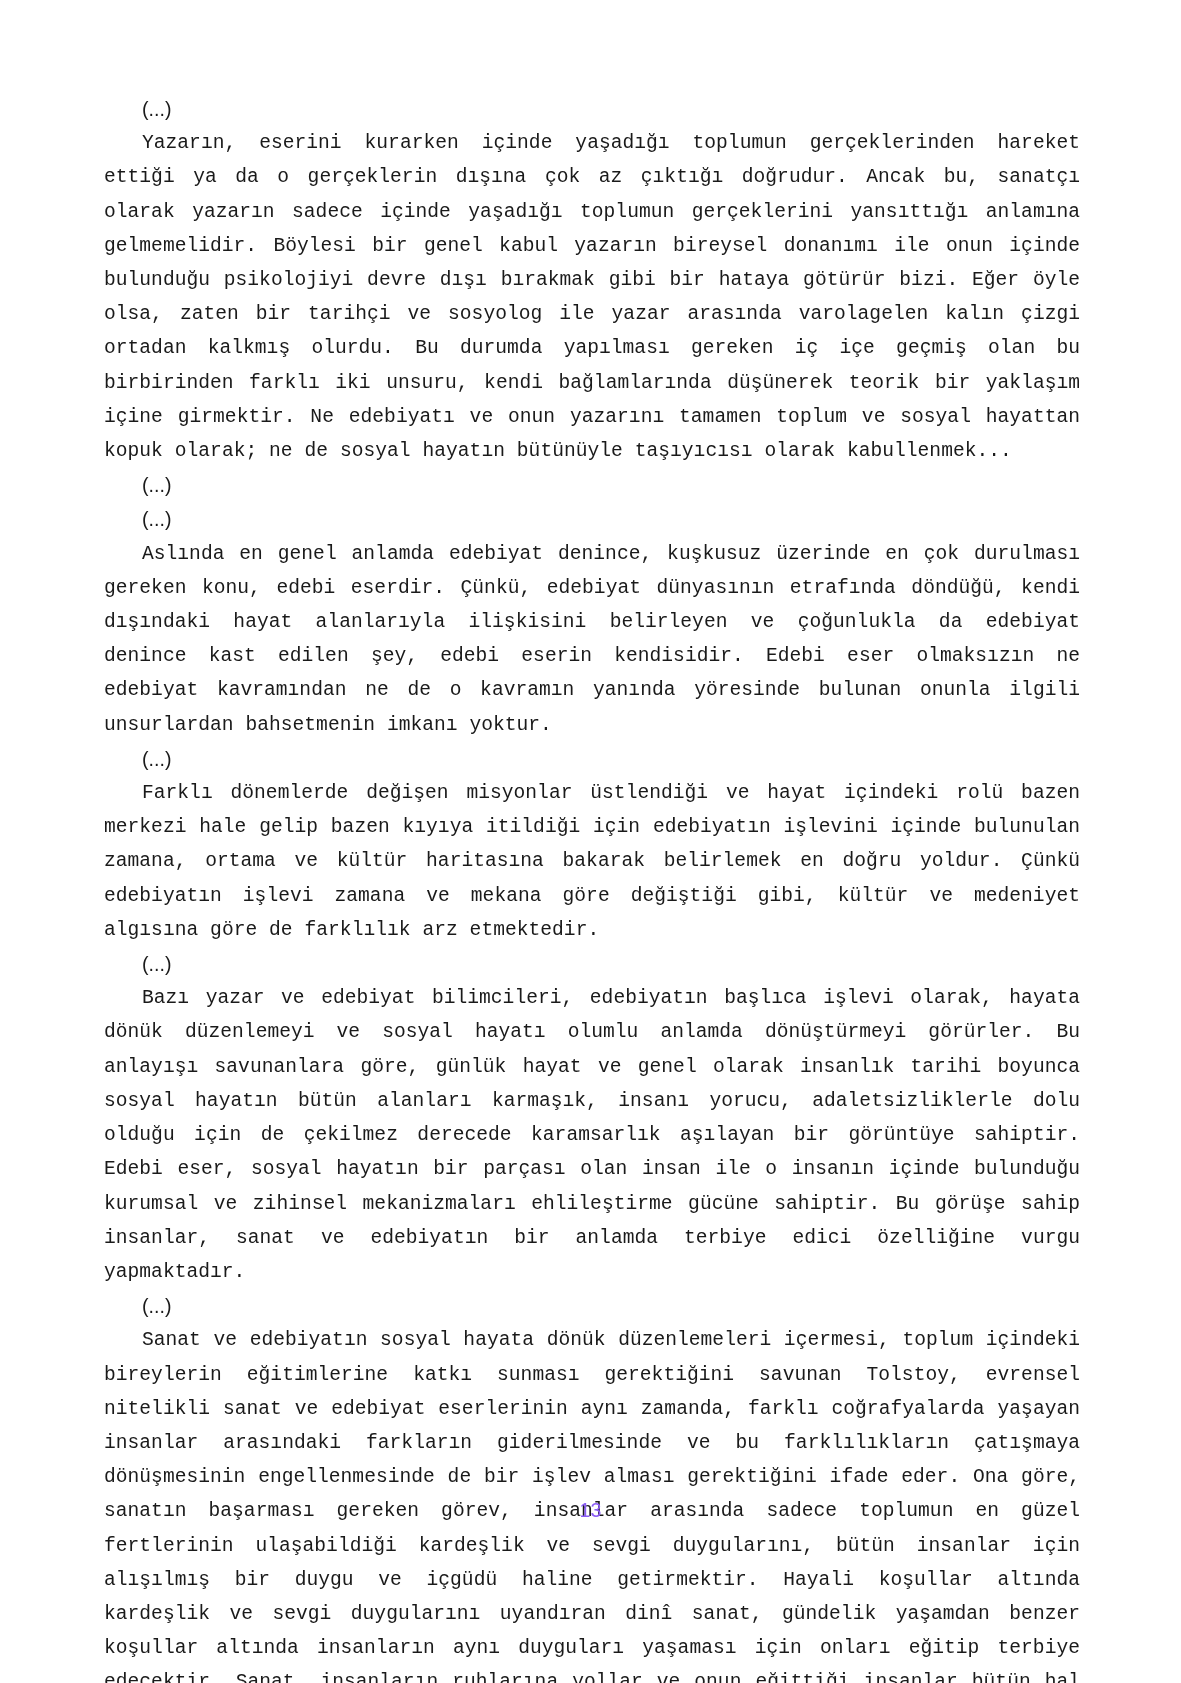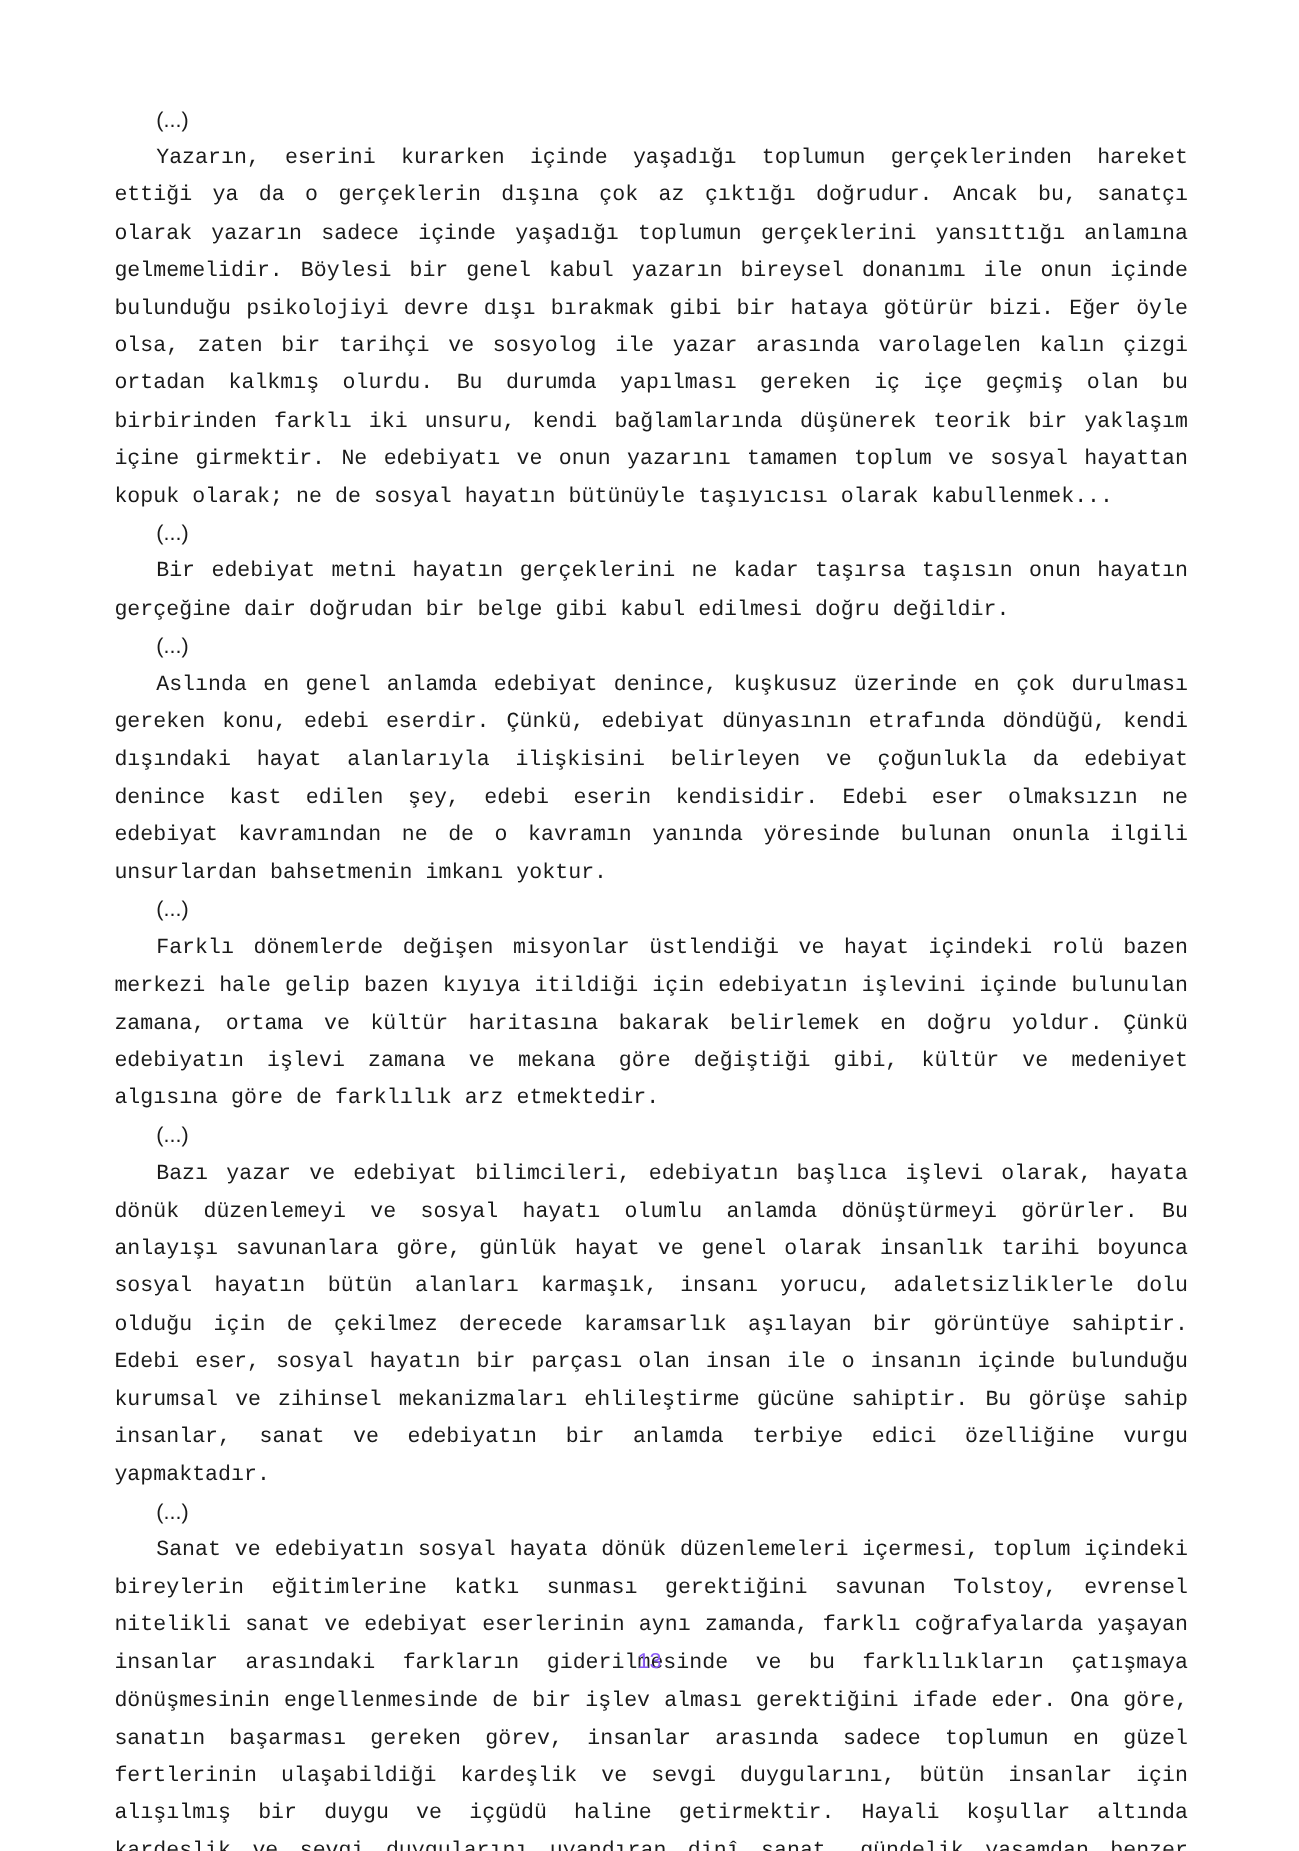--- a/index.html
+++ b/index.html
@@ -60,21 +60,20 @@
   }
 </style>
 </head>
 <body>
 
 <div class="page">
   <div class="content" id="content">
       <p class="para ellipsis">(...)</p>
       <p class="para body">Yazarın, eserini kurarken içinde yaşadığı toplumun gerçeklerinden hareket ettiği ya da o gerçeklerin dışına çok az çıktığı doğrudur. Ancak bu, sanatçı olarak yazarın sadece içinde yaşadığı toplumun gerçeklerini yansıttığı anlamına gelmemelidir. Böylesi bir genel kabul yazarın bireysel donanımı ile onun içinde bulunduğu psikolojiyi devre dışı bırakmak gibi bir hataya götürür bizi. Eğer öyle olsa, zaten bir tarihçi ve sosyolog ile yazar arasında varolagelen kalın çizgi ortadan kalkmış olurdu. Bu durumda yapılması gereken iç içe geçmiş olan bu birbirinden farklı iki unsuru, kendi bağlamlarında düşünerek teorik bir yaklaşım içine girmektir. Ne edebiyatı ve onun yazarını tamamen toplum ve sosyal hayattan kopuk olarak; ne de sosyal hayatın bütünüyle taşıyıcısı olarak kabullenmek...</p>
       <p class="para ellipsis">(...)</p>
-      <p class="para body">Bir edebiyat metni hayatın gerçeklerini ne kadar taşırsa taşısın onun hayatın gerçeğine dair doğrudan bir belge gibi kabul edilmesi doğru değildir.</p>
       <p class="para ellipsis">(...)</p>
       <p class="para body">Aslında en genel anlamda edebiyat denince, kuşkusuz üzerinde en çok durulması gereken konu, edebi eserdir. Çünkü, edebiyat dünyasının etrafında döndüğü, kendi dışındaki hayat alanlarıyla ilişkisini belirleyen ve çoğunlukla da edebiyat denince kast edilen şey, edebi eserin kendisidir. Edebi eser olmaksızın ne edebiyat kavramından ne de o kavramın yanında yöresinde bulunan onunla ilgili unsurlardan bahsetmenin imkanı yoktur.</p>
       <p class="para ellipsis">(...)</p>
       <p class="para body">Farklı dönemlerde değişen misyonlar üstlendiği ve hayat içindeki rolü bazen merkezi hale gelip bazen kıyıya itildiği için edebiyatın işlevini içinde bulunulan zamana, ortama ve kültür haritasına bakarak belirlemek en doğru yoldur. Çünkü edebiyatın işlevi zamana ve mekana göre değiştiği gibi, kültür ve medeniyet algısına göre de farklılık arz etmektedir.</p>
       <p class="para ellipsis">(...)</p>
       <p class="para body">Bazı yazar ve edebiyat bilimcileri, edebiyatın başlıca işlevi olarak, hayata dönük düzenlemeyi ve sosyal hayatı olumlu anlamda dönüştürmeyi görürler. Bu anlayışı savunanlara göre, günlük hayat ve genel olarak insanlık tarihi boyunca sosyal hayatın bütün alanları karmaşık, insanı yorucu, adaletsizliklerle dolu olduğu için de çekilmez derecede karamsarlık aşılayan bir görüntüye sahiptir. Edebi eser, sosyal hayatın bir parçası olan insan ile o insanın içinde bulunduğu kurumsal ve zihinsel mekanizmaları ehlileştirme gücüne sahiptir. Bu görüşe sahip insanlar, sanat ve edebiyatın bir anlamda terbiye edici özelliğine vurgu yapmaktadır.</p>
       <p class="para ellipsis">(...)</p>
       <p class="para body">Sanat ve edebiyatın sosyal hayata dönük düzenlemeleri içermesi, toplum içindeki bireylerin eğitimlerine katkı sunması gerektiğini savunan Tolstoy, evrensel nitelikli sanat ve edebiyat eserlerinin aynı zamanda, farklı coğrafyalarda yaşayan insanlar arasındaki farkların giderilmesinde ve bu farklılıkların çatışmaya dönüşmesinin engellenmesinde de bir işlev alması gerektiğini ifade eder. Ona göre, sanatın başarması gereken görev, insanlar arasında sadece toplumun en güzel fertlerinin ulaşabildiği kardeşlik ve sevgi duygularını, bütün insanlar için alışılmış bir duygu ve içgüdü haline getirmektir. Hayali koşullar altında kardeşlik ve sevgi duygularını uyandıran dinî sanat, gündelik yaşamdan benzer koşullar altında insanların aynı duyguları yaşaması için onları eğitip terbiye edecektir. Sanat, insanların ruhlarına yollar ve onun eğittiği insanlar bütün hal hareketleriyle bu yolları izleyecektir. Evrensel sanat, ayrımı ortadan kaldırıp en farklı insanları tek bir ortak duyguda birleştirerek, insanları birlik için eğitecek ve onlara akılla değil yaşamın kendisiyle, hayatın çizdiği sınırların ötesine varan evrensel birliğin mutluluğunu gösterecektir.</p>
       <p class="para ellipsis">(...)</p>
     </div>

